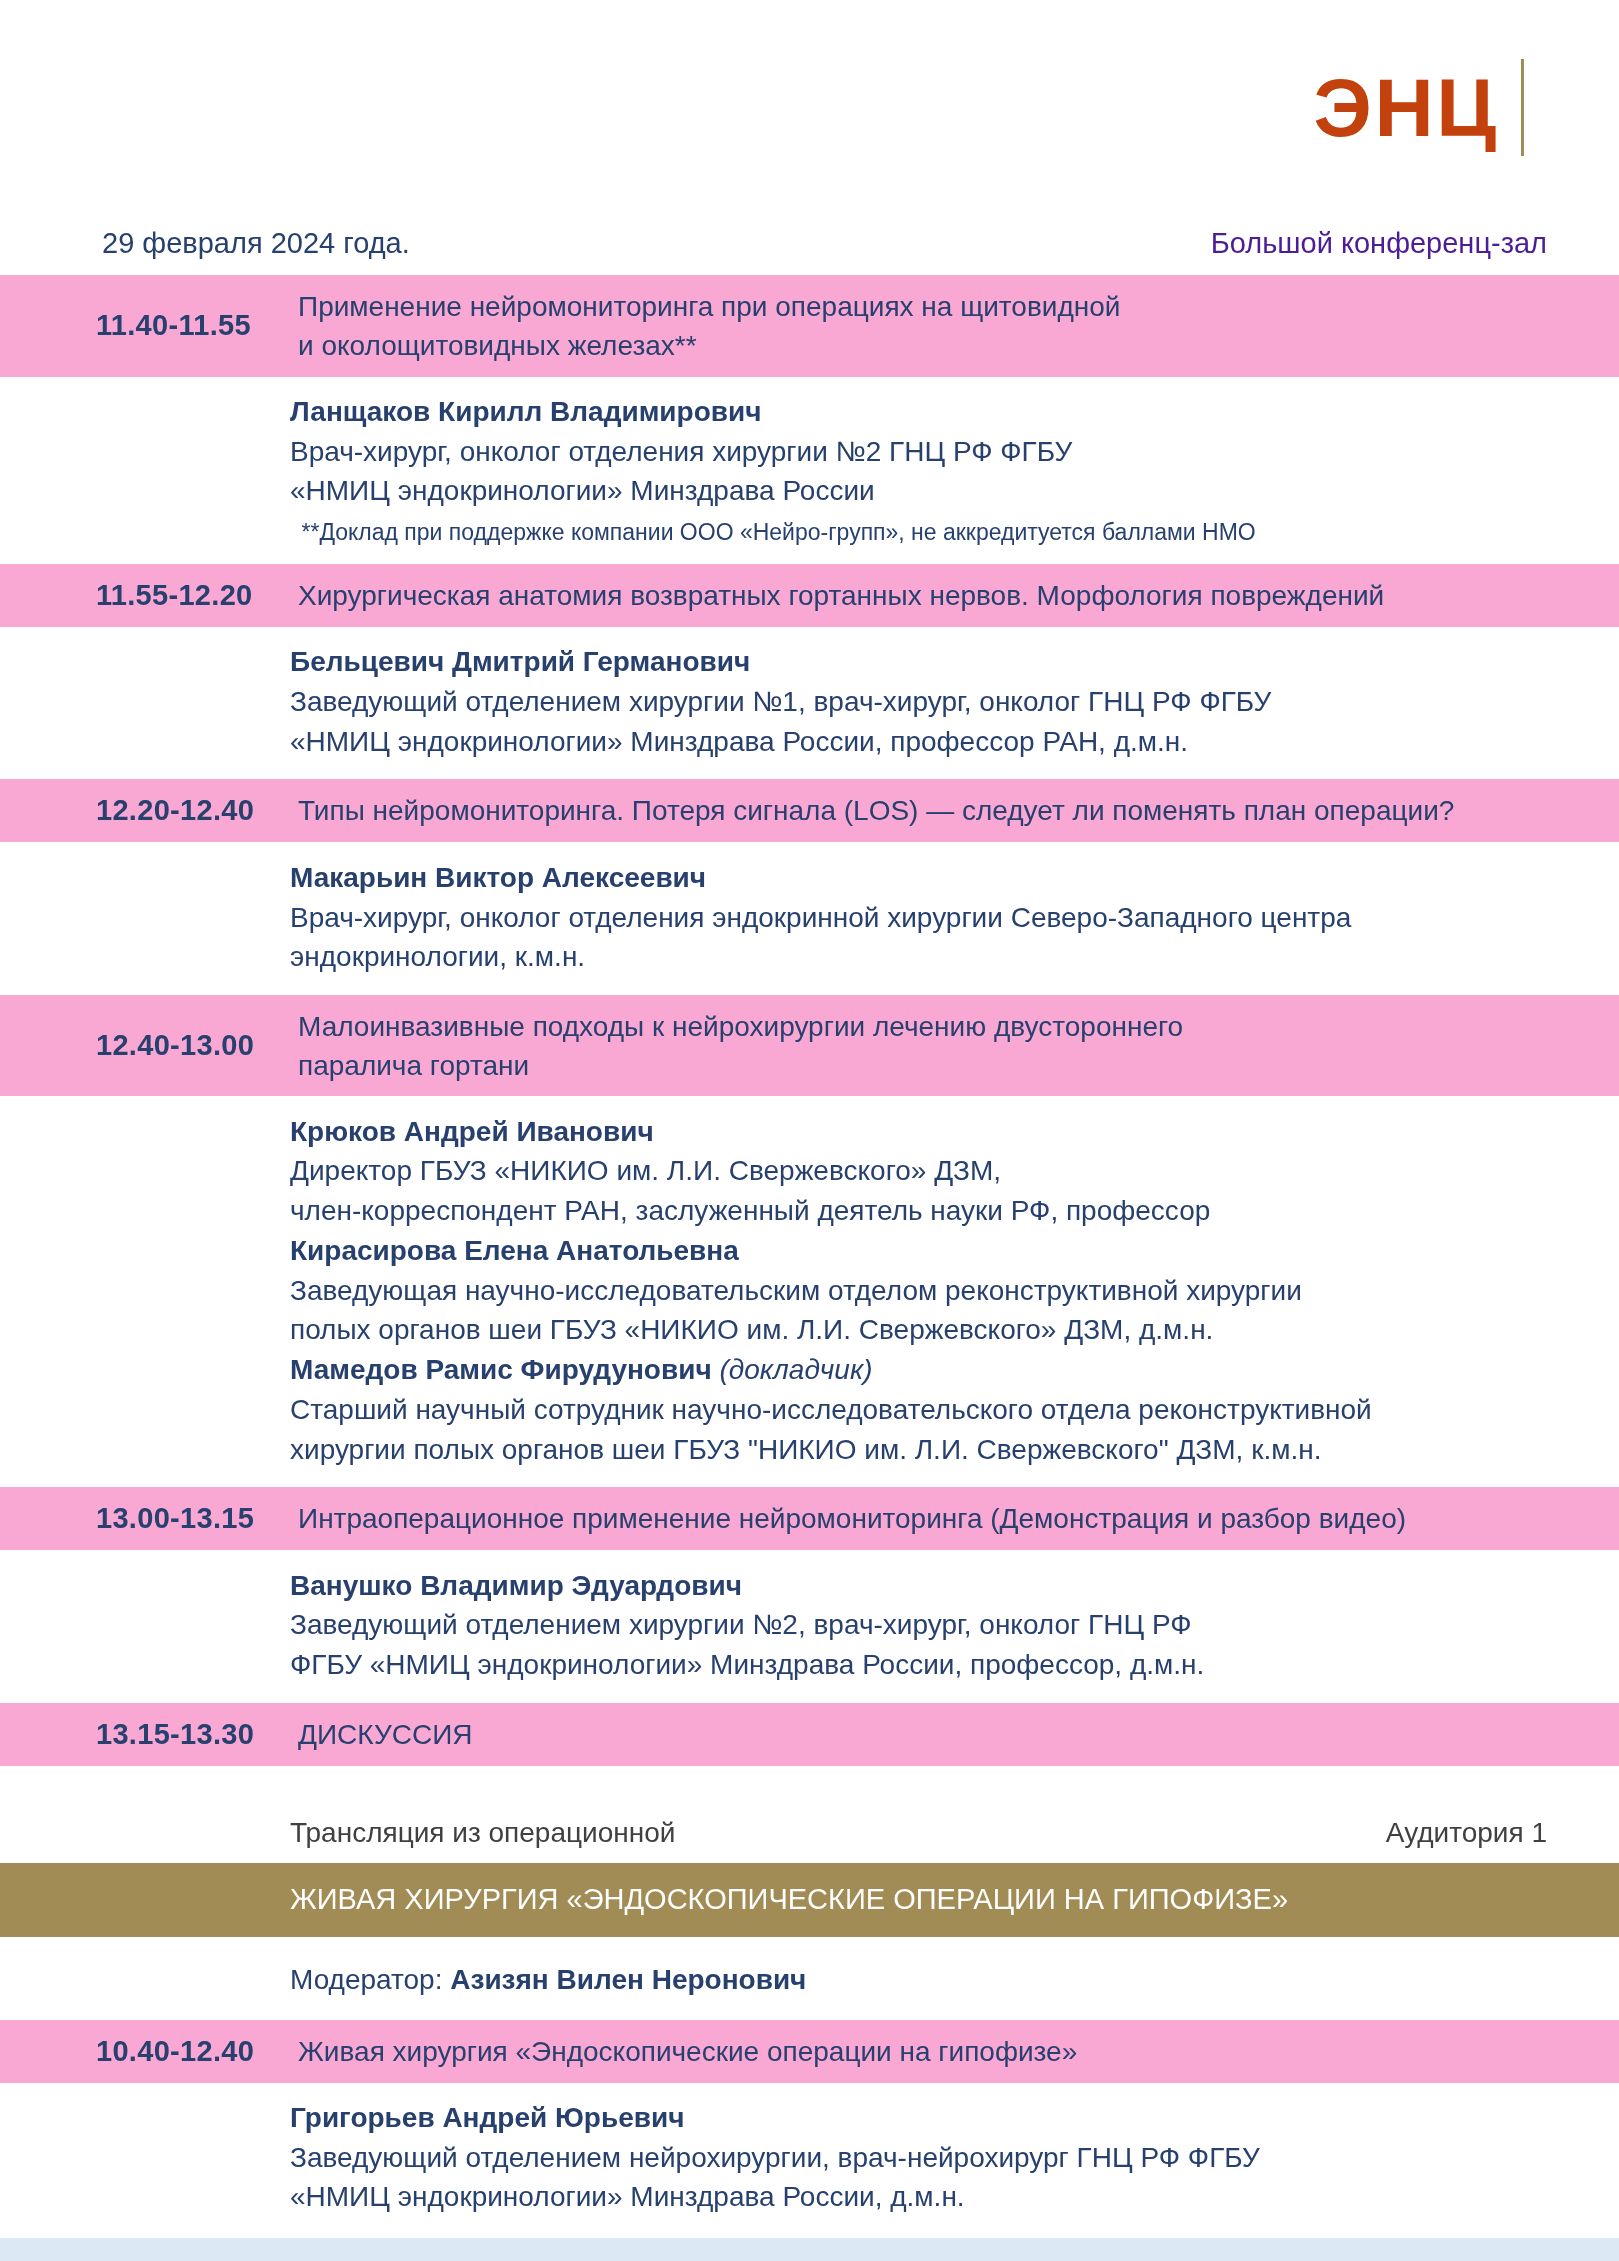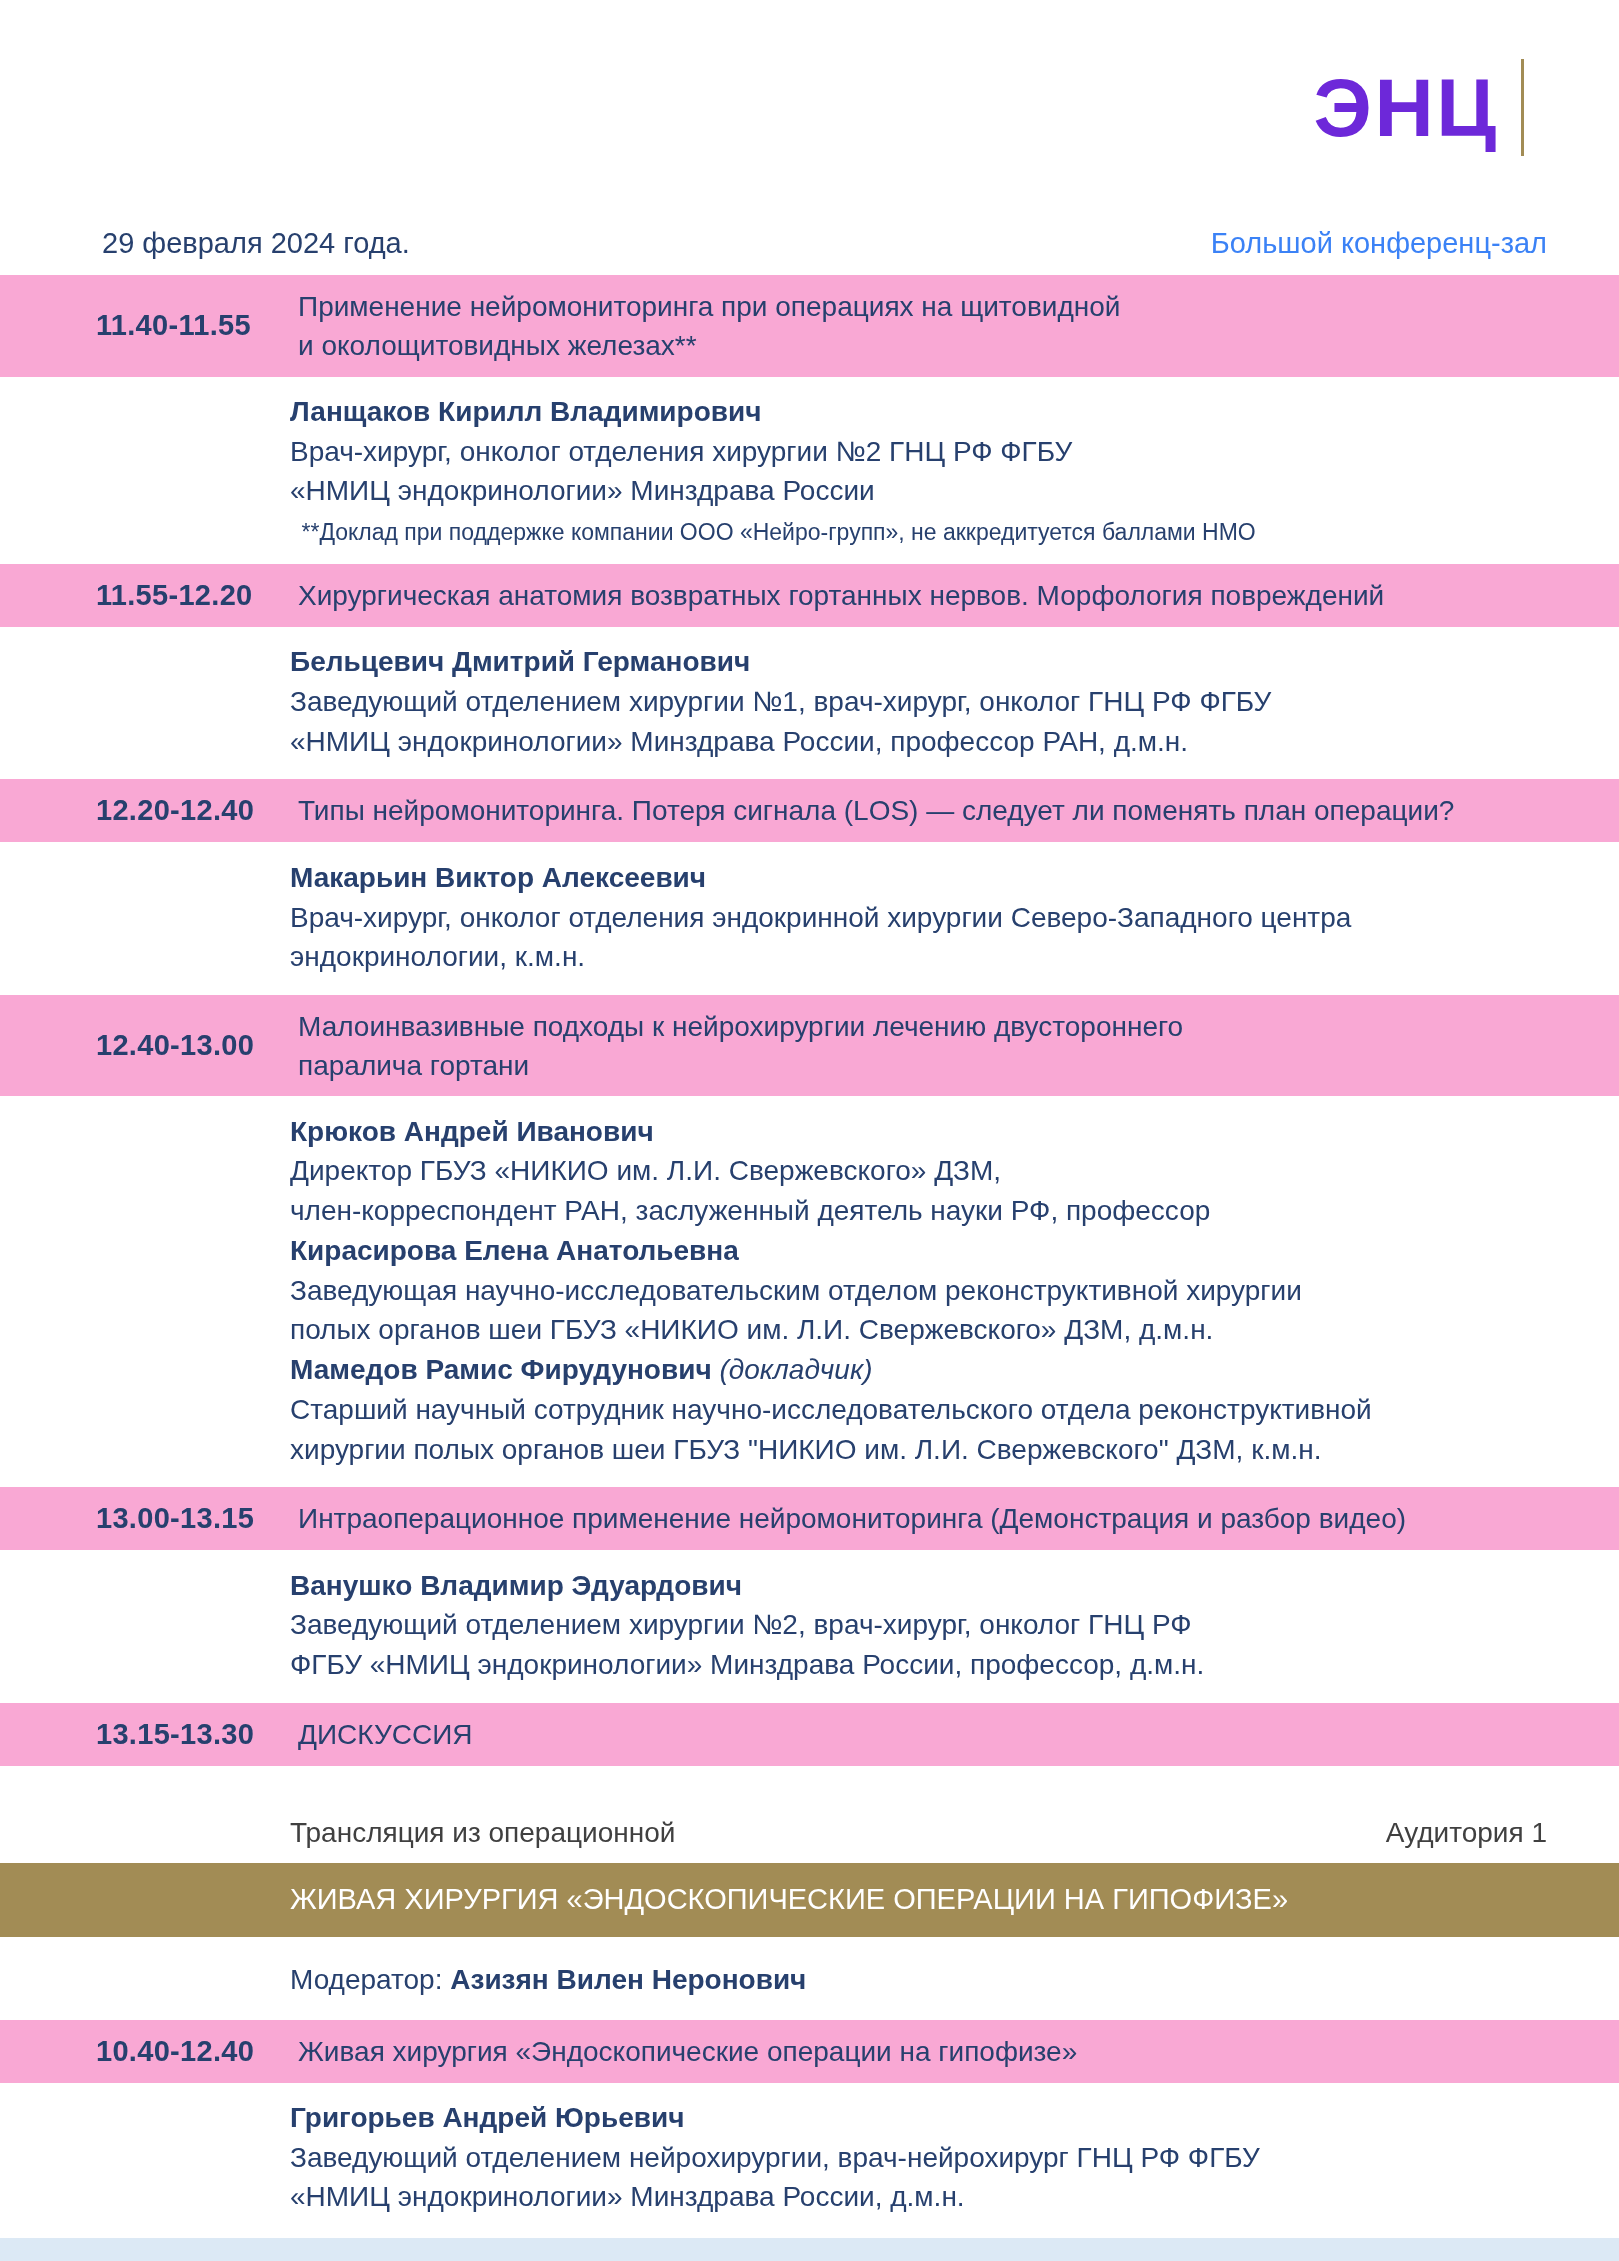--- a/index.html
+++ b/index.html
@@ -12,36 +12,36 @@
     position:relative;
     overflow:hidden;
   }
 
   
   .header-row {
     display:flex; justify-content:flex-end; align-items:center;
     gap:22px; padding:59px 96px 0 0;
   }
   .logo-acronym {
-    font-size:82px; font-weight:700; color:#6d28d9;
+    font-size:82px; font-weight:700; color:#c2410c;
     letter-spacing:2.6px; line-height:1;
   }
   .logo-divider { width:3.2px; height:97px; background:#A28C55; }
   .logo-org {
     font-size:25.5px; font-weight:700; color:#A28C55;
     line-height:1.3; white-space:pre-line;
   }
 
   
   .date-row {
     display:flex; justify-content:space-between; align-items:flex-end;
     margin-top:71px; padding:0 73px 15.3px 102px;
     font-size:29px;
   }
-  .hall-label { color:#3b82f6; }
+  .hall-label { color:#4c1d95; }
 
   
   .band {
     background:#f9a8d4;
     display:flex; align-items:center;
     padding:11.5px 77px 11.5px 0;
     min-height:63px;
     gap:8px;
   }
   .time-cell {

